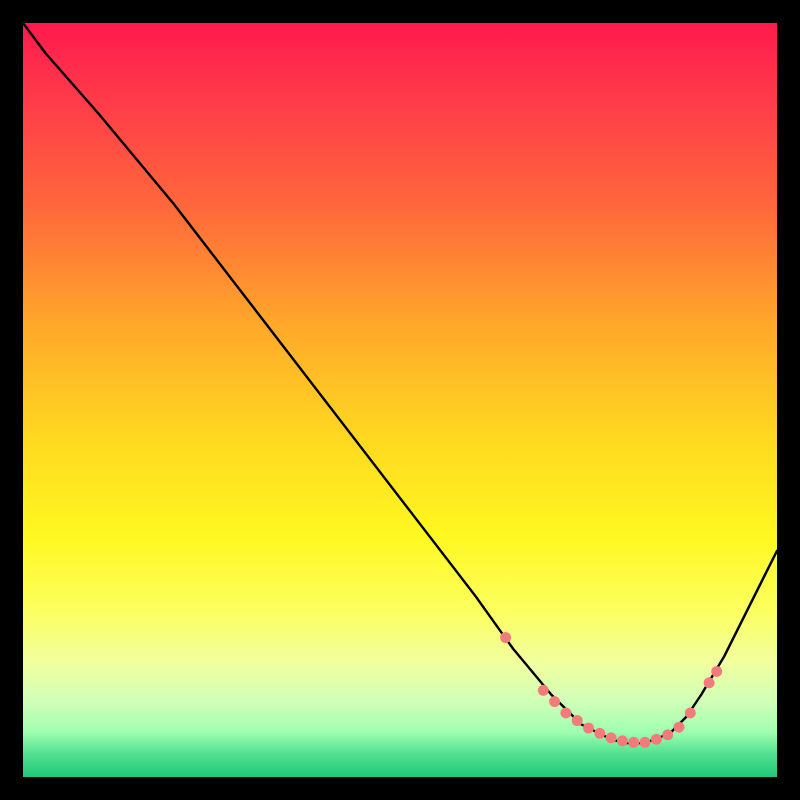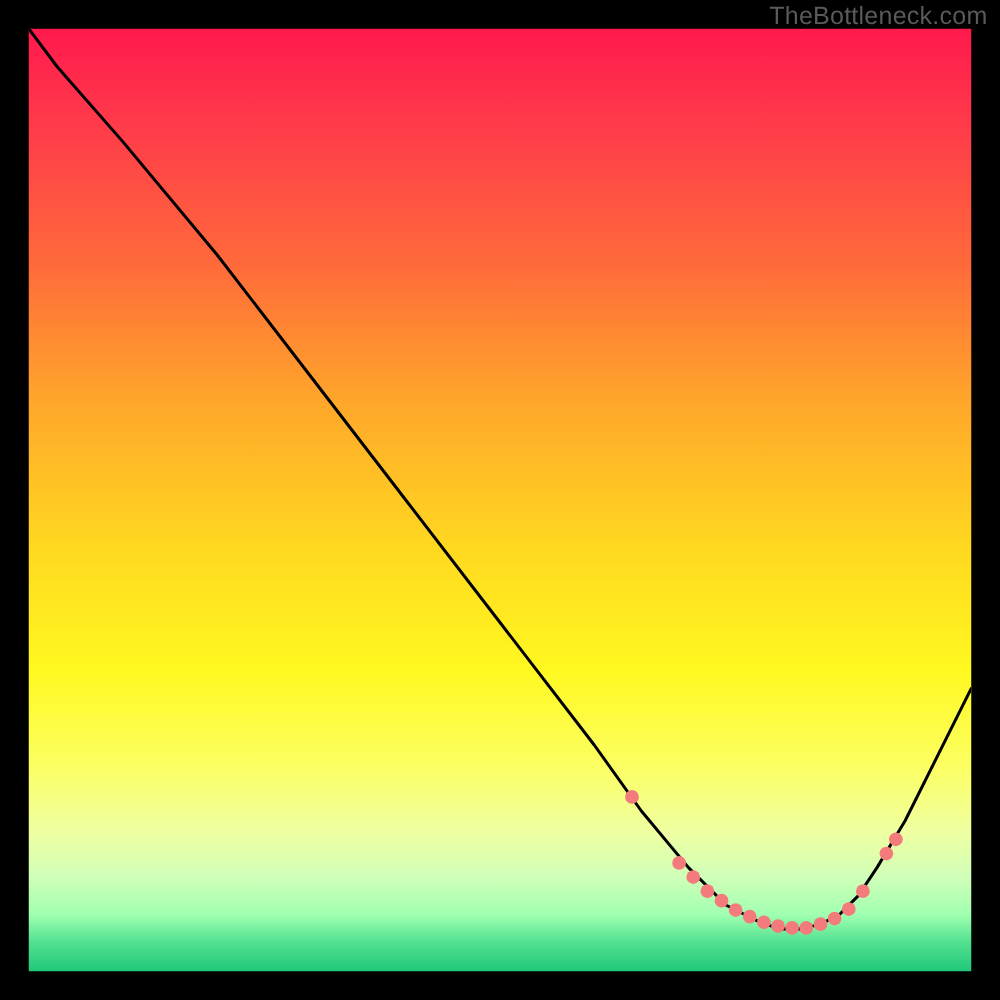--- a/index.html
+++ b/index.html
@@ -76,14 +76,13 @@
           <circle cx="622.0" cy="719.3" r="5.5" fill="#f47b7b"></circle>
           <circle cx="633.4" cy="716.3" r="5.5" fill="#f47b7b"></circle>
           <circle cx="644.7" cy="711.8" r="5.5" fill="#f47b7b"></circle>
           <circle cx="656.0" cy="704.2" r="5.5" fill="#f47b7b"></circle>
           <circle cx="667.3" cy="689.9" r="5.5" fill="#f47b7b"></circle>
           <circle cx="686.1" cy="659.8" r="5.5" fill="#f47b7b"></circle>
           <circle cx="693.7" cy="648.4" r="5.5" fill="#f47b7b"></circle>
         </g>
     </svg>
   </div>
-  <div class="watermark">TheBottleneck.com</div>
 </div>
 
 </body></html>

